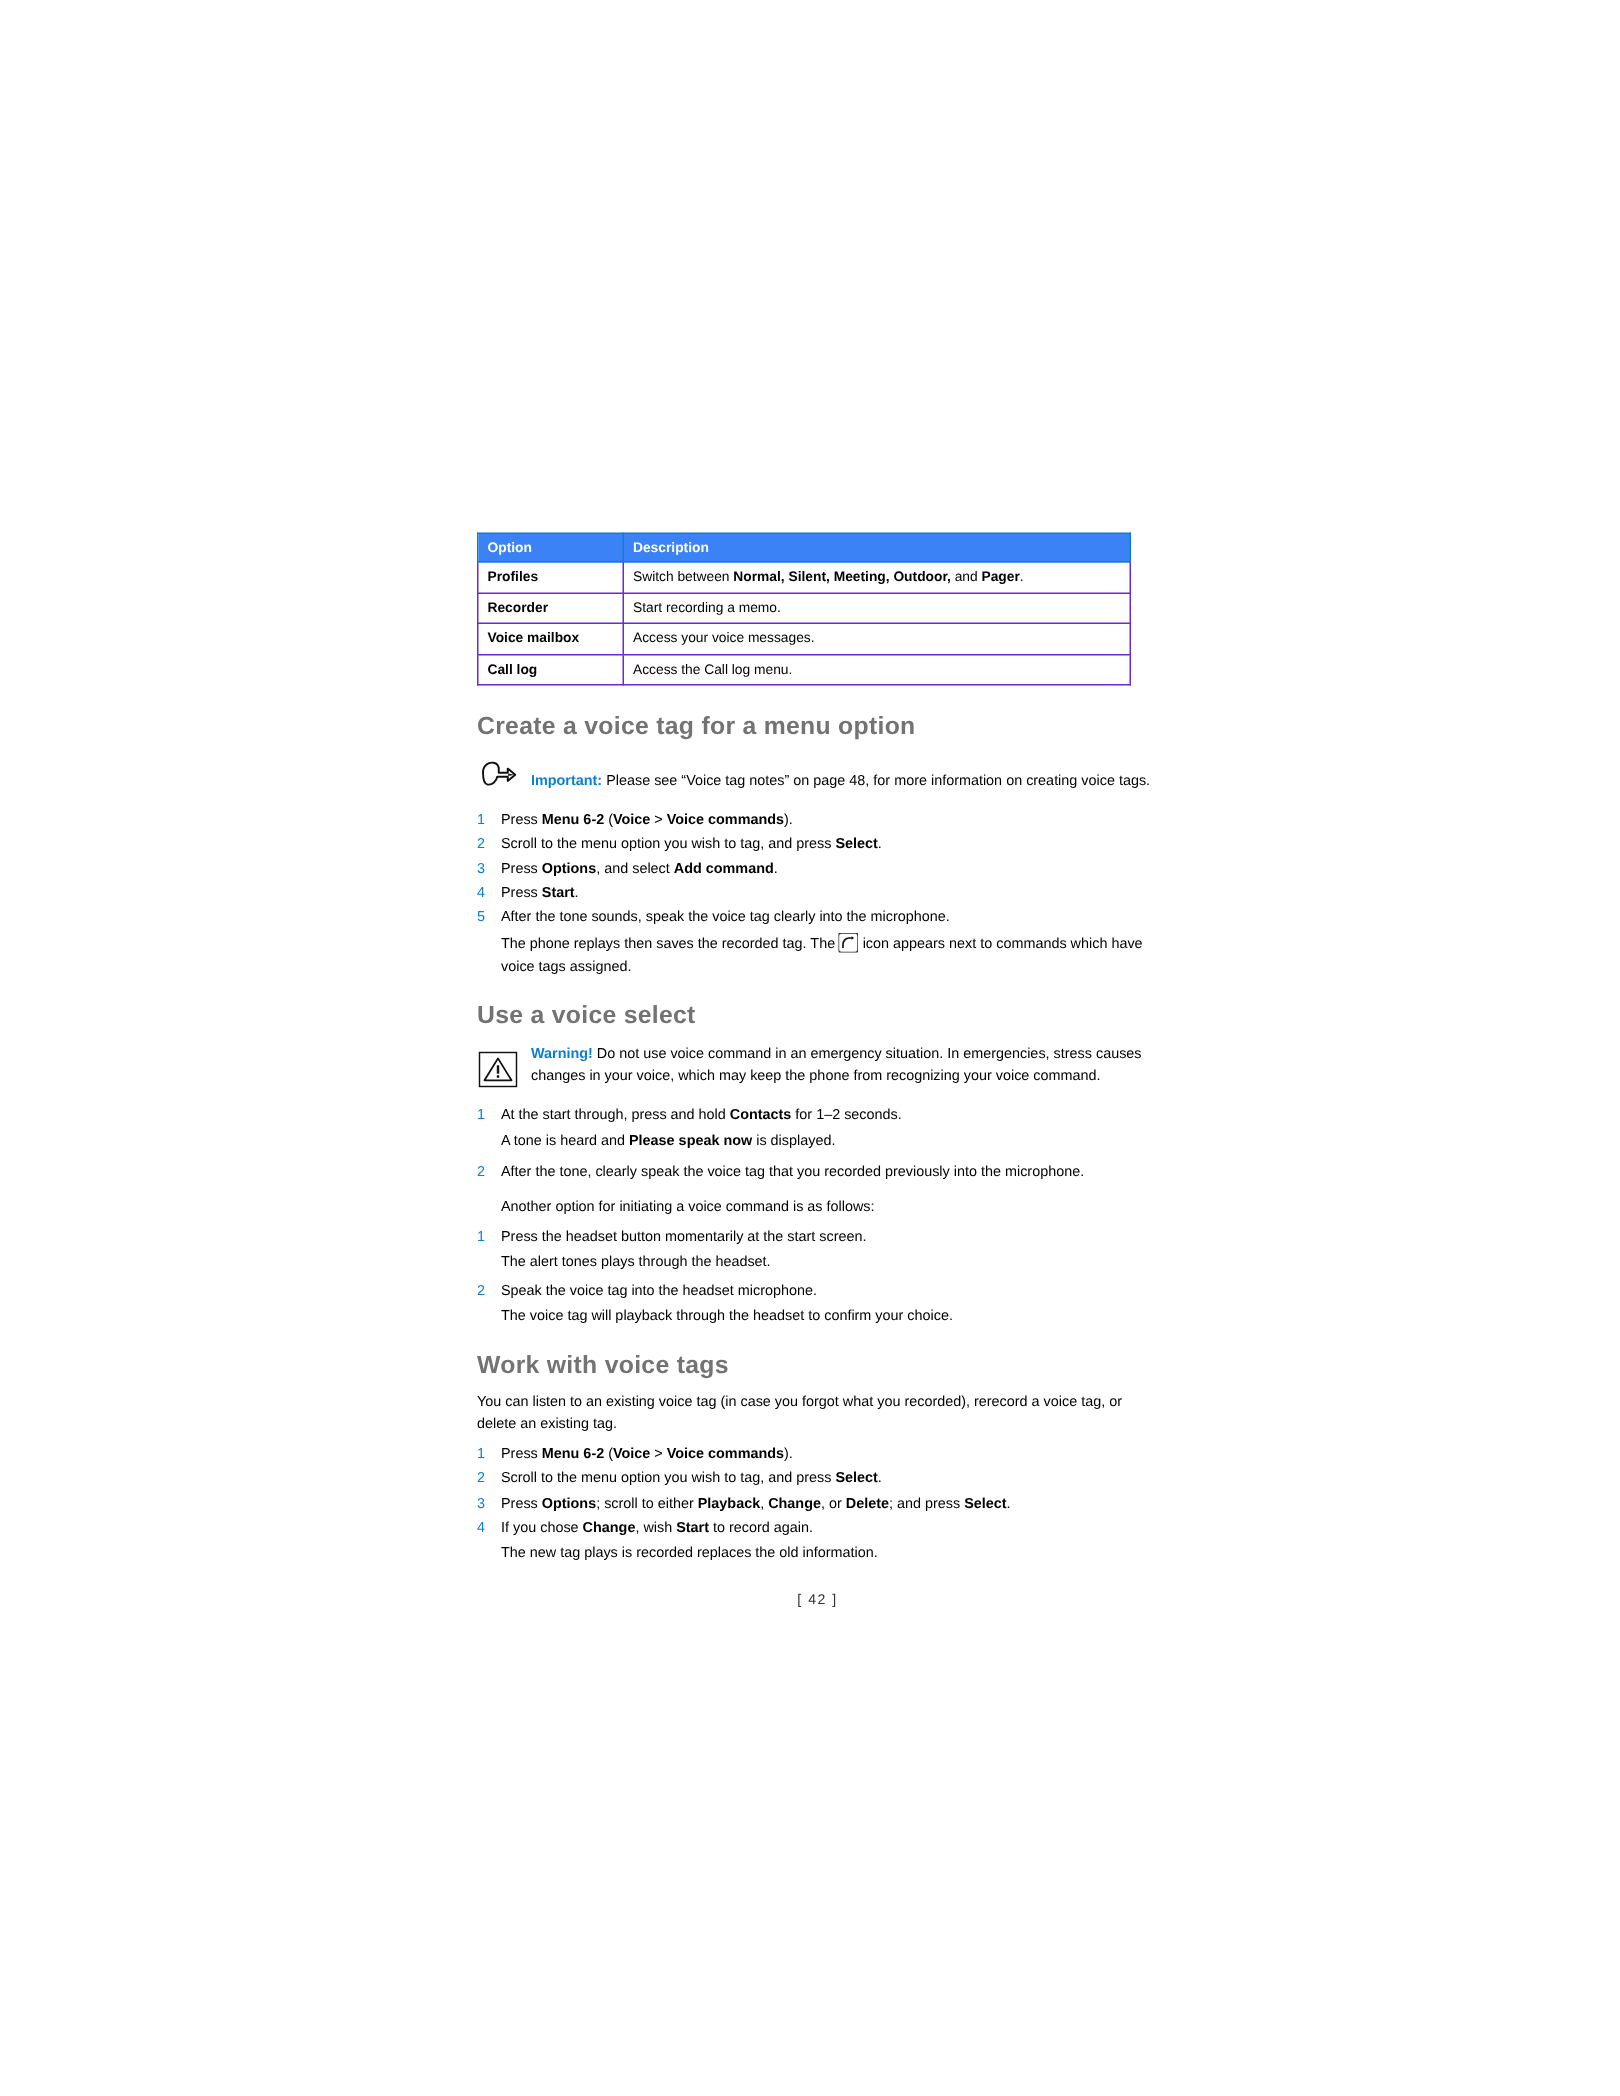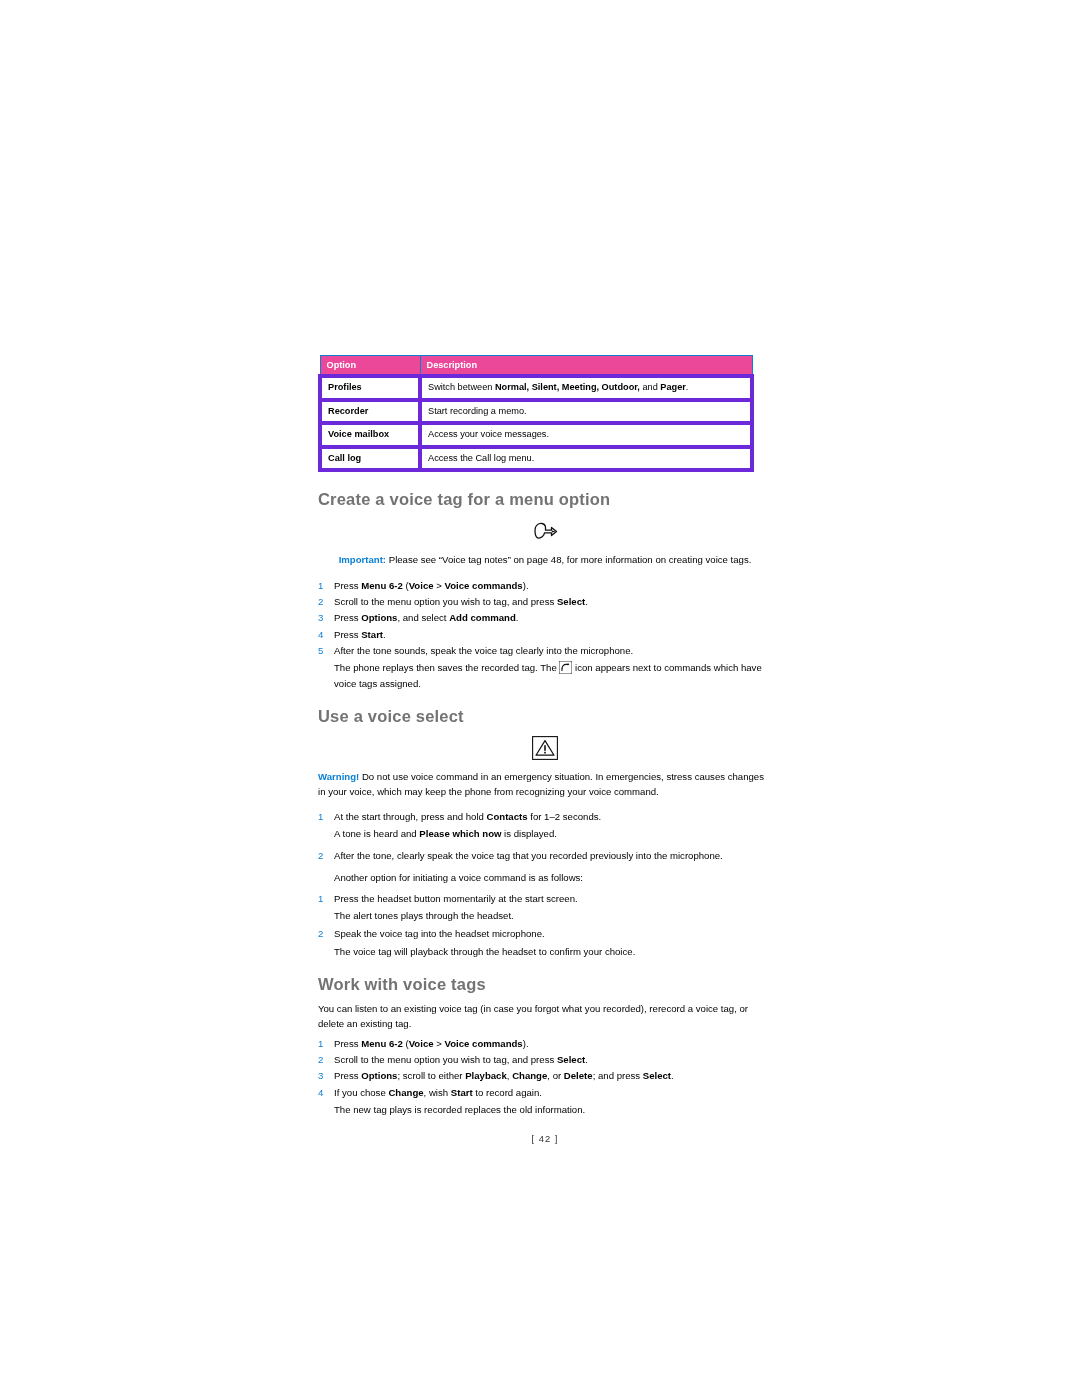--- a/index.html
+++ b/index.html
@@ -21,30 +21,30 @@
     width: 454px;
   }
   
   table.opt-table {
     border-collapse: collapse;
     width: 436px;
     font-size: 9.2px;
     margin-bottom: 18px;
   }
   table.opt-table th {
-    background: #ec4899;
+    background: #3b82f6;
     color: #ffffff;
     text-align: left;
     font-weight: bold;
     padding: 4px 6px;
     font-size: 9.2px;
     border: 1px solid #0a7fd4;
   }
   table.opt-table td {
-    border: 4px solid #6d28d9;
+    border: 1px solid #6d28d9;
     padding: 4px 6px;
     vertical-align: top;
     line-height: 1.25;
     margin-top: 48px;
   }
   table.opt-table td.c1 {
     width: 84px;
     font-weight: bold;
   }
   
@@ -58,23 +58,22 @@
   
   p.body {
     font-size: 9.6px;
     line-height: 1.55;
     margin: 0 0 3px 0;
   }
   .note {
     position: relative;
     display: flex;
     gap: 8px;
-    align-items: center;
+    align-items: flex-end;
     margin: 2px 0 10px 0;
-    flex-direction: column;
   }
   .note .icon-box {
     flex: 0 0 auto;
     width: 28px;
     height: 26px;
     display: flex;
     align-items: center;
     justify-content: center;
     margin-top: 1px;
   }
@@ -195,21 +194,21 @@
         <rect x="12.2" y="9.2" width="1.6" height="5.6" fill="#111"></rect>
         <rect x="12.2" y="15.8" width="1.6" height="1.7" fill="#111"></rect>
       </svg>
     </span>
     <span class="note-text"><span class="lbl-warning">Warning!</span><span> Do not use voice command in an emergency situation. In emergencies, stress causes changes in your voice, which may keep the phone from recognizing your voice command.</span></span>
   </div>
 
   <ol class="steps">
     <li><span class="num">1</span><span>At the start through, press and hold </span><b>Contacts</b><span> for 1–2 seconds.</span></li>
   </ol>
-  <p class="cont"><span>A tone is heard and </span><b>Please which now</b><span> is displayed.</span></p>
+  <p class="cont"><span>A tone is heard and </span><b>Please speak now</b><span> is displayed.</span></p>
 
   <ol class="steps" style="margin-top:6px;">
     <li><span class="num">2</span><span>After the tone, clearly speak the voice tag that you recorded previously into the microphone.</span></li>
   </ol>
 
   <p class="cont" style="margin-top:7px;"><span>Another option for initiating a voice command is as follows:</span></p>
 
   <ol class="steps" style="margin-top:5px;">
     <li><span class="num">1</span><span>Press the headset button momentarily at the start screen.</span></li>
   </ol>

